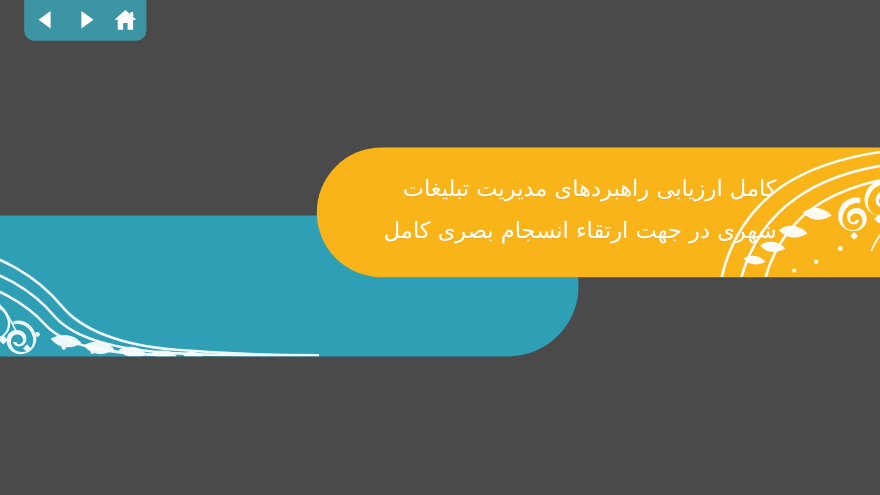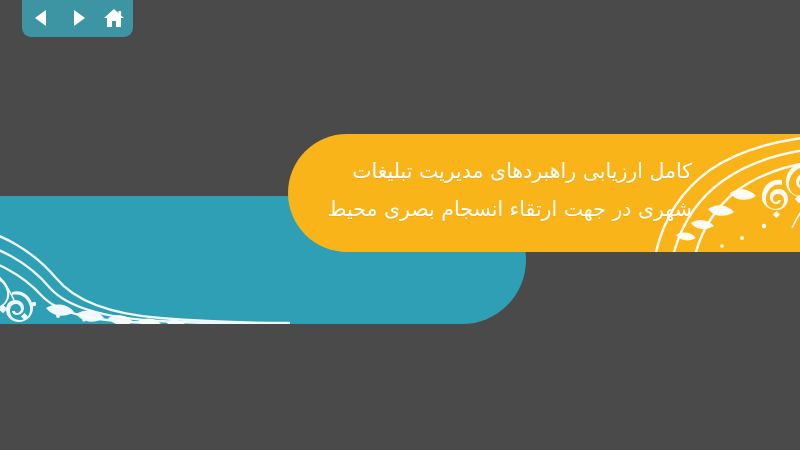--- a/index.html
+++ b/index.html
@@ -41,21 +41,21 @@
     position:absolute;left:288px;top:134px;width:560px;height:118px;
     background:#f9b41a;
     border-top-left-radius:59px;border-bottom-left-radius:59px;
     overflow:hidden;
   }
   #orange-ornament{
     position:absolute;right:0;top:0;width:210px;height:118px;
   }
 
   #title-block{
-    position:absolute;right:156px;top:18px;
+    position:absolute;right:142px;top:18px;
     text-align:right;direction:rtl;
     color:#ffffff;
     font-size:20.5px;
     line-height:38px;
     letter-spacing:0px;
     white-space:nowrap;
     font-weight:400;
     text-shadow:0 1px 0 rgba(0,0,0,.05);
   }
   .tline{display:block;}
@@ -129,21 +129,21 @@
       </g>
       <g fill="none" stroke="#ffffff" stroke-width="1.6" opacity="0.9">
         <path d="M206,40 c-18,6 -32,18 -42,34"></path>
         <path d="M192,54 c-18,8 -30,22 -38,40"></path>
         <path d="M208,62 c-14,6 -24,16 -30,28"></path>
       </g>
     </svg>
 
     <div id="title-block">
       <span class="tline">کامل ارزیابی راهبردهای مدیریت تبلیغات</span>
-      <span class="tline">شهری در جهت ارتقاء انسجام بصری محیط</span>
+      <span class="tline">شهری در جهت ارتقاء انسجام بصری کامل</span>
     </div>
   </div>
 
   <div id="navbar">
     <div class="navbtn">
       <span>
         <svg width="20" height="20" viewBox="0 0 20 20">
             <polygon points="14,2 14,18 3,10" fill="#ffffff"></polygon>
           </svg>
       </span>

